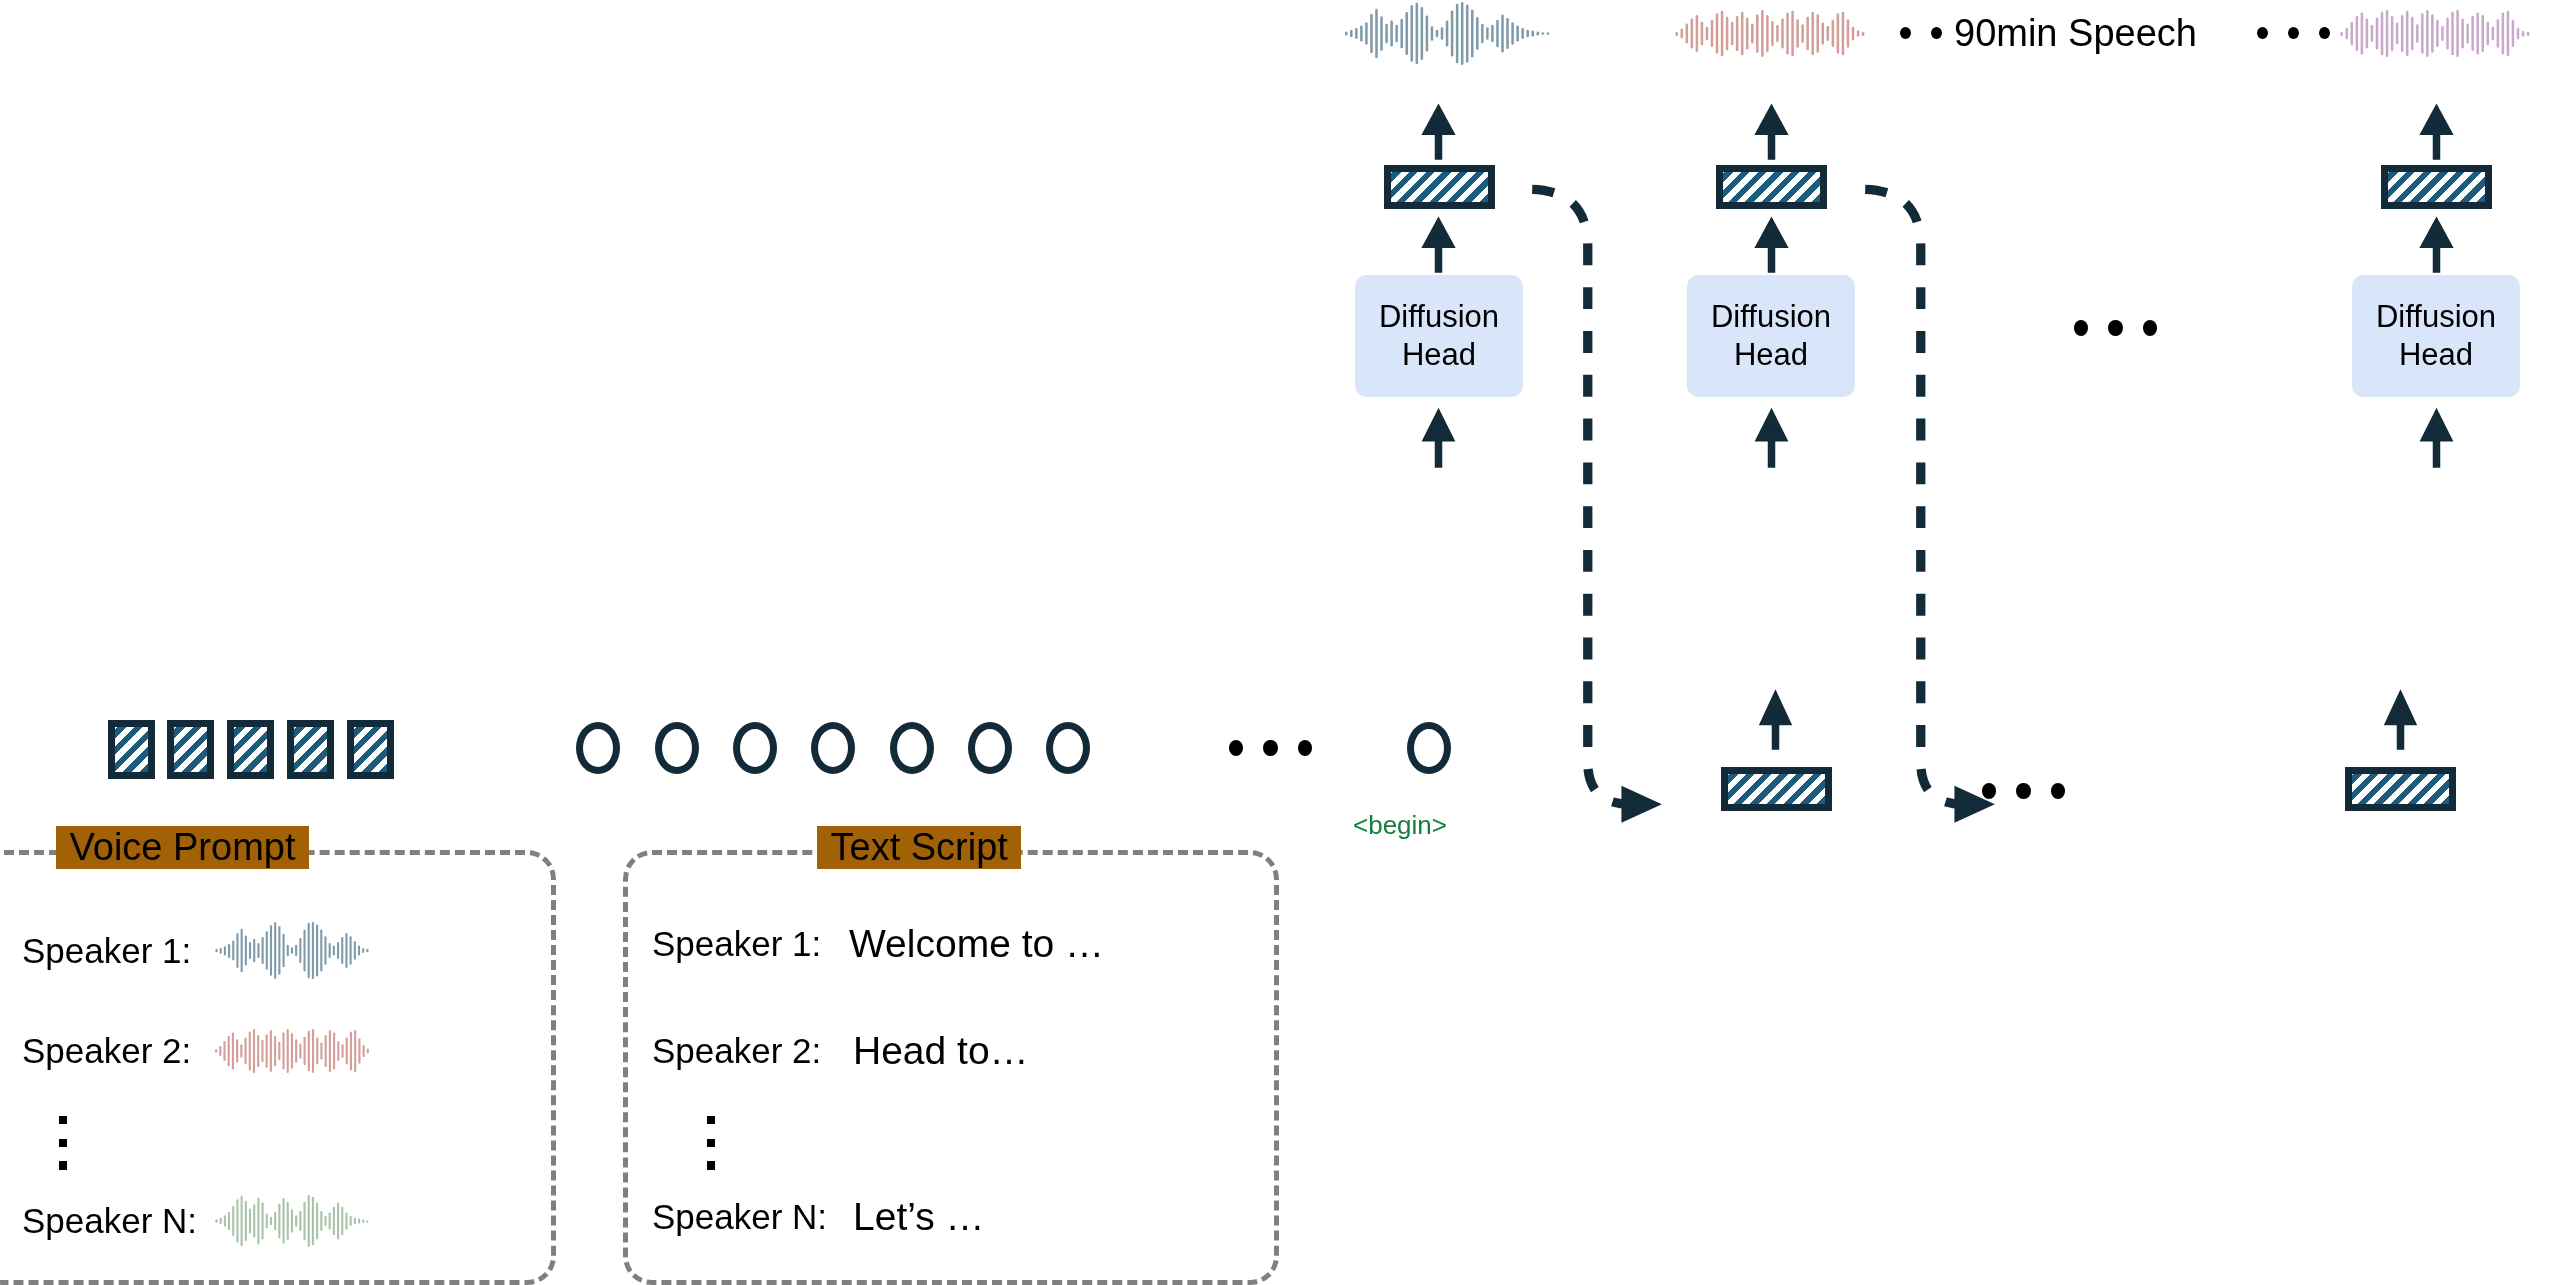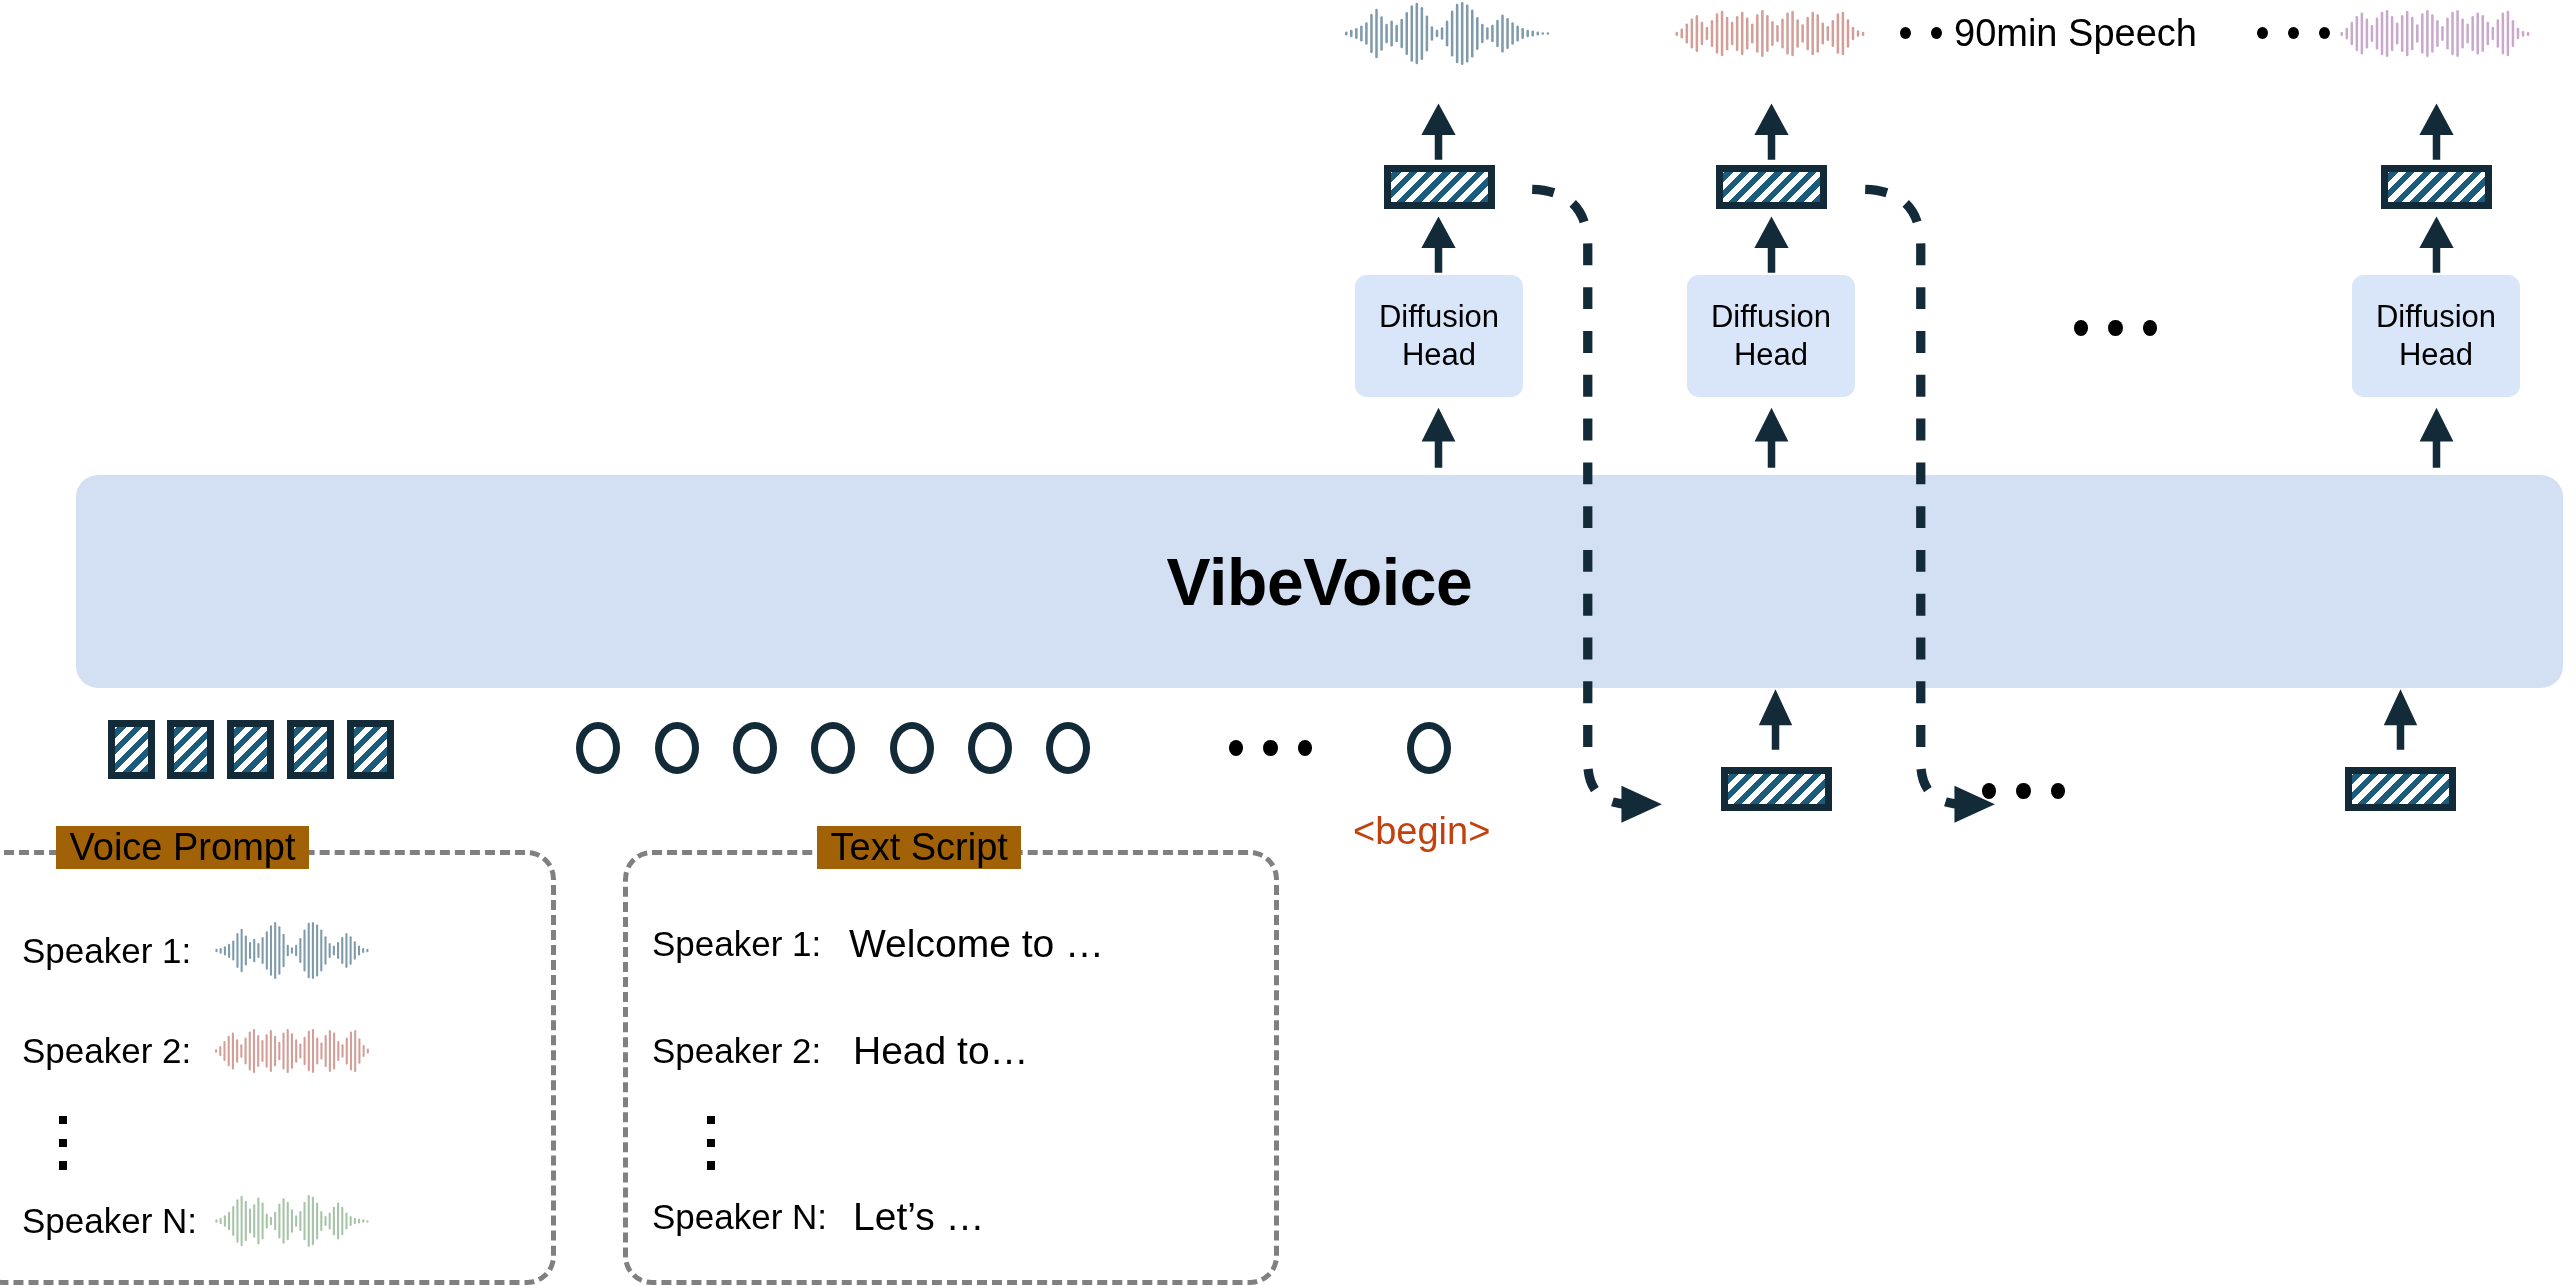--- a/index.html
+++ b/index.html
@@ -95,21 +95,21 @@
     display: flex;
     flex-direction: column;
     gap: 14.3px;
   }
   .vdots .d {
     width: 8.4px;
     height: 8.4px;
     background: #000000;
   }
   #speech-label { font-size: 38px; color: #000000; white-space: nowrap; }
-  #begin-label { font-size: 38px; color: #c2410c; white-space: nowrap; }
+  #begin-label { font-size: 26px; color: #15803d; white-space: nowrap; }
 
   
   .group-box {
     border: 5px dashed #808080;
     border-radius: 29px;
     box-sizing: border-box;
   }
   .group-title {
     position: absolute;
     background: #a16207;
@@ -362,23 +362,20 @@
       <path d="M112 718 L 160 740 L 112 762 Z" fill="#132a38"></path>
     </svg>
   </div>
   <div class="abs" style="left:1860px; top:181px; z-index:9;">
     <svg width="135" height="640" viewBox="0 0 160 760">
       <path d="M6 10 Q 72 12 72 78 L 72 690 Q 72 740 122 740" fill="none" stroke="#132a38" stroke-width="11" stroke-dasharray="26 26" stroke-linecap="butt"></path>
       <path d="M112 718 L 160 740 L 112 762 Z" fill="#132a38"></path>
     </svg>
   </div>
 
-  <div class="abs" id="vibevoice-bar">
-    <span id="vibevoice-title">VibeVoice</span>
-  </div>
 
   <div class="abs hatch hatch-sq" style="left:108px; top:720px;"></div>
   <div class="abs hatch hatch-sq" style="left:167px; top:720px;"></div>
   <div class="abs hatch hatch-sq" style="left:227px; top:720px;"></div>
   <div class="abs hatch hatch-sq" style="left:287px; top:720px;"></div>
   <div class="abs hatch hatch-sq" style="left:347px; top:720px;"></div>
 
   <div class="abs token-circle" style="left:576px; top:722px;"></div>
   <div class="abs token-circle" style="left:655px; top:722px;"></div>
   <div class="abs token-circle" style="left:733px; top:722px;"></div>

